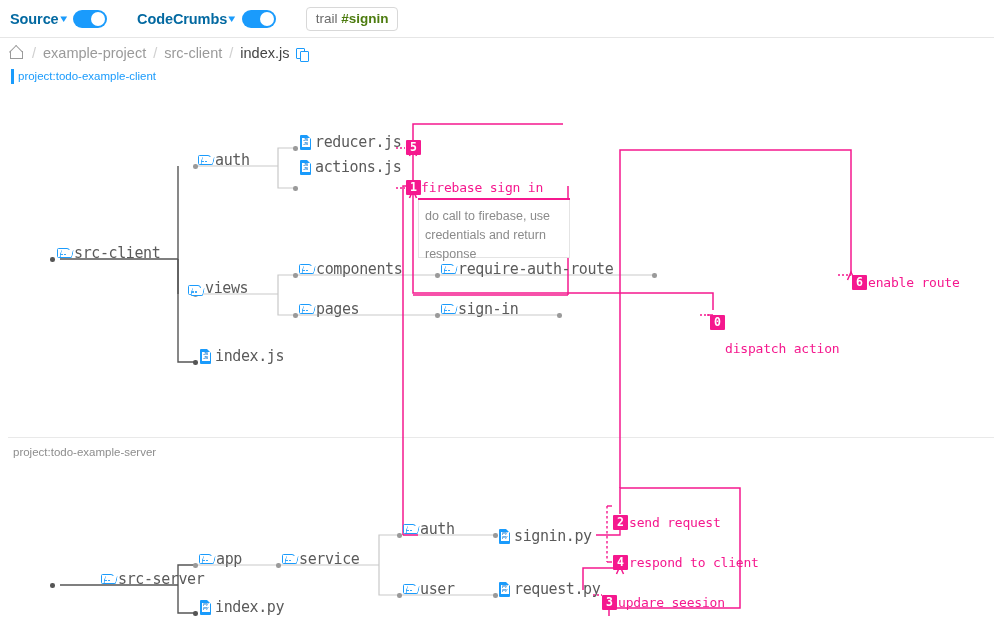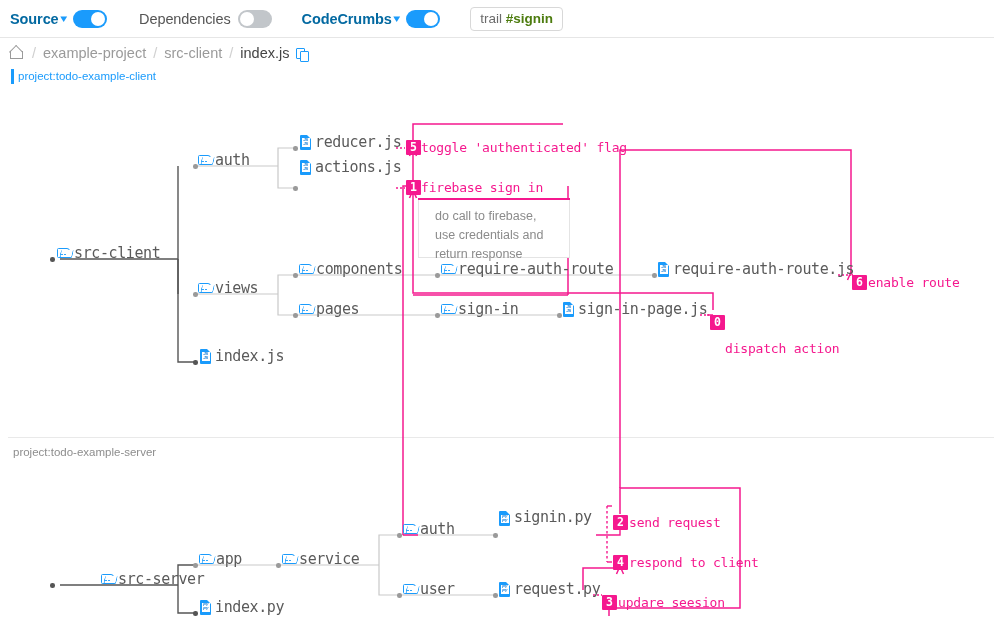--- a/index.html
+++ b/index.html
@@ -137,42 +137,36 @@
   }
   .tlabel{
     position:absolute;color:#f5188e;white-space:nowrap;
     font-family:"DejaVu Sans Mono","Liberation Mono",monospace;
     font-size:13px;letter-spacing:-0.2px;
   }
 
   
   .note{
     position:absolute;background:#fff;border:1px solid #e4e4e4;
-    box-sizing:border-box;padding:8px 16px;
+    box-sizing:border-box;padding:8px 6px;
     font-family:"Liberation Sans",sans-serif;font-size:12.5px;line-height:19px;
     color:#8b8b8b;
   }
   .note .hl{position:absolute;left:-1px;top:-1px;right:-1px;height:1.5px;background:#f5188e;}
 </style>
 </head>
 <body>
 
 <div class="app">
 
   <div class="topbar">
     <div class="ctrl" style="margin-left:10px;">
       <span class="ctrl-label">Source</span>
         <span class="caret">▾</span>
       <span class="switch">
-          <span class="knob"></span>
-        </span>
-    </div>
-    <div class="ctrl" style="margin-left:32px;">
-      <span class="ctrl-label off">Dependencies</span>
-      <span class="switch off">
           <span class="knob"></span>
         </span>
     </div>
     <div class="ctrl" style="margin-left:30px;">
       <span class="ctrl-label">CodeCrumbs</span>
         <span class="caret">▾</span>
       <span class="switch">
           <span class="knob"></span>
         </span>
     </div>
@@ -331,21 +325,21 @@
     <div class="node" style="left:299px;top:70px;">
       <span class="dico">
           <i class="pg"></i>
           <i class="corner"></i>
           <i class="tag">JS<br>JS</i>
         </span>
       <span class="nm">actions.js</span>
     </div>
 
     <div class="dot" style="left:193px;top:204px;"></div>
-    <div class="node" style="left:198px;top:191px;">
+    <div class="node" style="left:188px;top:191px;align-items:flex-end;">
       <span class="fico">
           <i class="bk"></i>
           <i class="fl"></i>
           <i class="d1"></i>
           <i class="d2"></i>
         </span>
       <span class="nm">views</span>
     </div>
 
     <div class="dot" style="left:293px;top:185px;"></div>
@@ -386,38 +380,22 @@
       <span class="fico">
           <i class="bk"></i>
           <i class="fl"></i>
           <i class="d1"></i>
           <i class="d2"></i>
         </span>
       <span class="nm">sign-in</span>
     </div>
 
     <div class="dot" style="left:652px;top:185px;"></div>
-    <div class="node" style="left:657px;top:172px;">
-      <span class="dico">
-          <i class="pg"></i>
-          <i class="corner"></i>
-          <i class="tag">JS<br>JS</i>
-        </span>
-      <span class="nm">require-auth-route.js</span>
-    </div>
 
     <div class="dot" style="left:557px;top:225px;"></div>
-    <div class="node" style="left:562px;top:212px;">
-      <span class="dico">
-          <i class="pg"></i>
-          <i class="corner"></i>
-          <i class="tag">JS<br>JS</i>
-        </span>
-      <span class="nm">sign-in-page.js</span>
-    </div>
 
     <div class="dot dark" style="left:193px;top:272px;"></div>
     <div class="node" style="left:199px;top:259px;">
       <span class="dico">
           <i class="pg"></i>
           <i class="corner"></i>
           <i class="tag">JS<br>JS</i>
         </span>
       <span class="nm">index.js</span>
     </div>
@@ -471,21 +449,21 @@
       <span class="fico">
           <i class="bk"></i>
           <i class="fl"></i>
           <i class="d1"></i>
           <i class="d2"></i>
         </span>
       <span class="nm">user</span>
     </div>
 
     <div class="dot" style="left:493px;top:445px;"></div>
-    <div class="node" style="left:498px;top:420px;align-items:flex-end;">
+    <div class="node" style="left:498px;top:439px;">
       <span class="dico">
           <i class="pg"></i>
           <i class="corner"></i>
           <i class="tag">PY<br>PY</i>
         </span>
       <span class="nm">signin.py</span>
     </div>
 
     <div class="dot" style="left:493px;top:505px;"></div>
     <div class="node" style="left:498px;top:492px;">
@@ -501,21 +479,20 @@
     <div class="node" style="left:199px;top:510px;">
       <span class="dico">
           <i class="pg"></i>
           <i class="corner"></i>
           <i class="tag">PY<br>PY</i>
         </span>
       <span class="nm">index.py</span>
     </div>
 
     <div class="badge" style="left:406px;top:52px;">5</div>
-    <div class="tlabel" style="left:421px;top:52px;">toggle 'authenticated' flag</div>
 
     <div class="badge" style="left:406px;top:92px;">1</div>
     <div class="tlabel" style="left:421px;top:92px;">firebase sign in</div>
 
     <div class="note" style="left:418px;top:110px;width:152px;height:60px;">
       <span class="hl"></span>
       <span>do call to firebase, use credentials and return response</span>
     </div>
 
     <div class="badge" style="left:852px;top:187px;">6</div>

